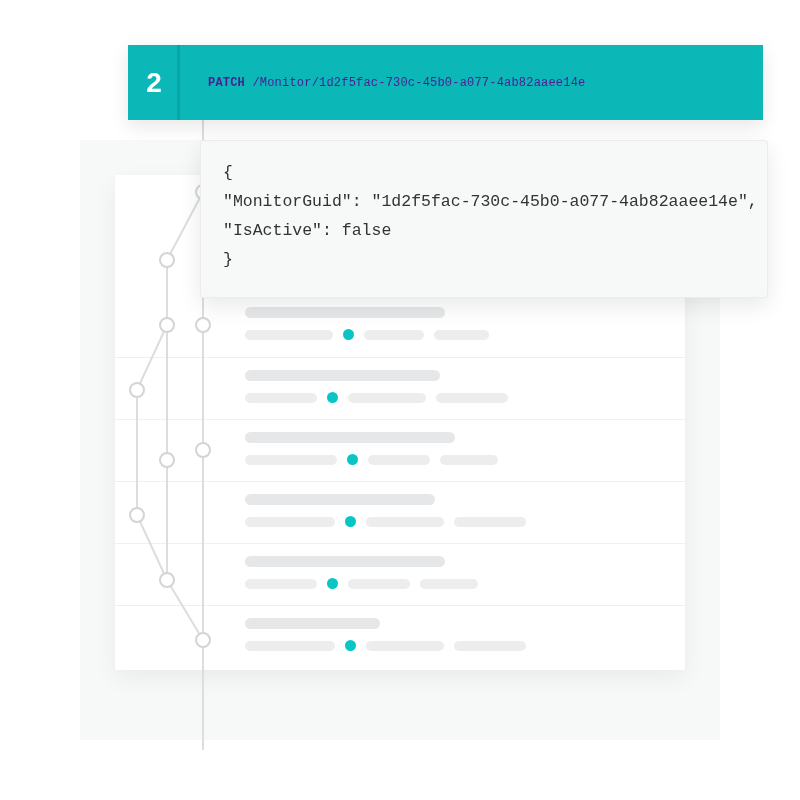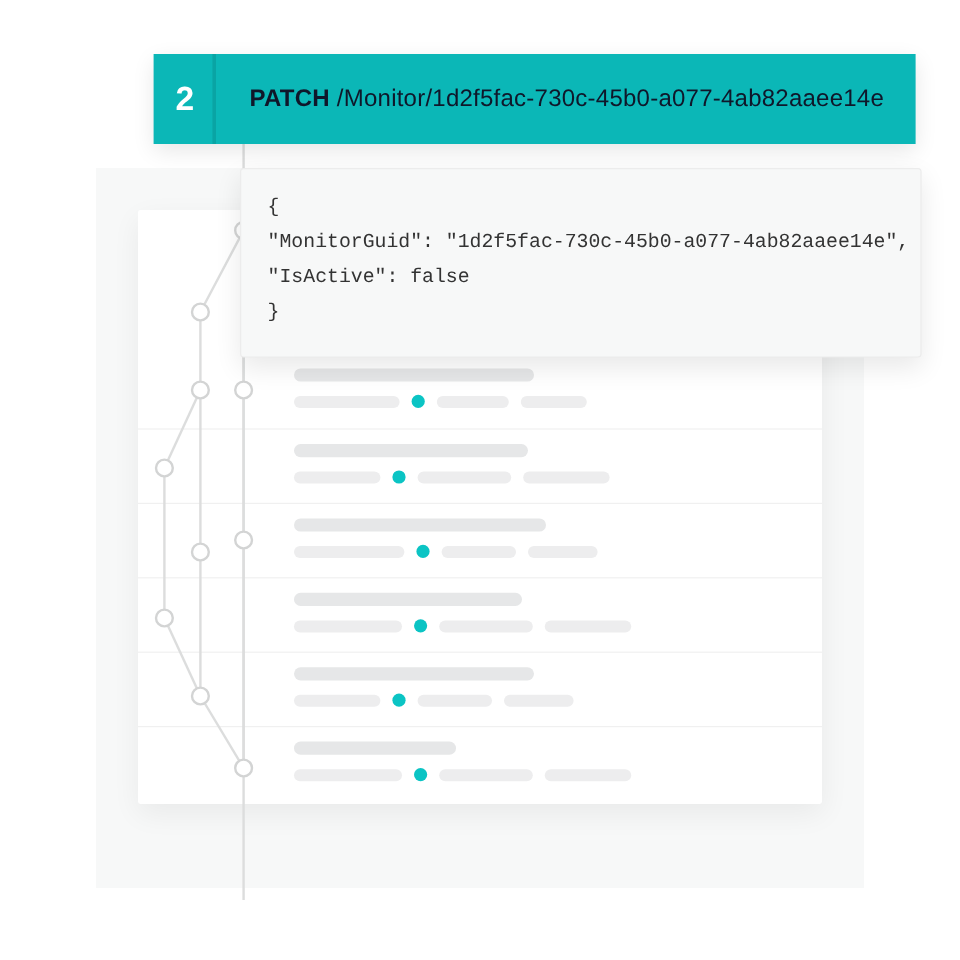--- a/index.html
+++ b/index.html
@@ -53,23 +53,24 @@
   }
   .step-badge::after{
     content:"";
     position:absolute;
     right:0; top:0; bottom:0;
     width:3px;
     background: rgba(0,0,0,0.10);
   }
   .header-text {
     padding-left: 28px;
-    color: #0f172a;
-    font-size: 20px;
+    color: #4c1d95;
+    font-size: 12px;
     letter-spacing: 0.2px;
+    font-family: Liberation Mono, monospace;
   }
   .header-text .method { font-weight: 700; }
   .header-text .path { font-weight: 400; }
   .code-block {
     position: absolute;
     left: 200px;
     top: 140px;
     width: 568px;
     background: #f7f8f8;
     border: 1px solid #ececec;

